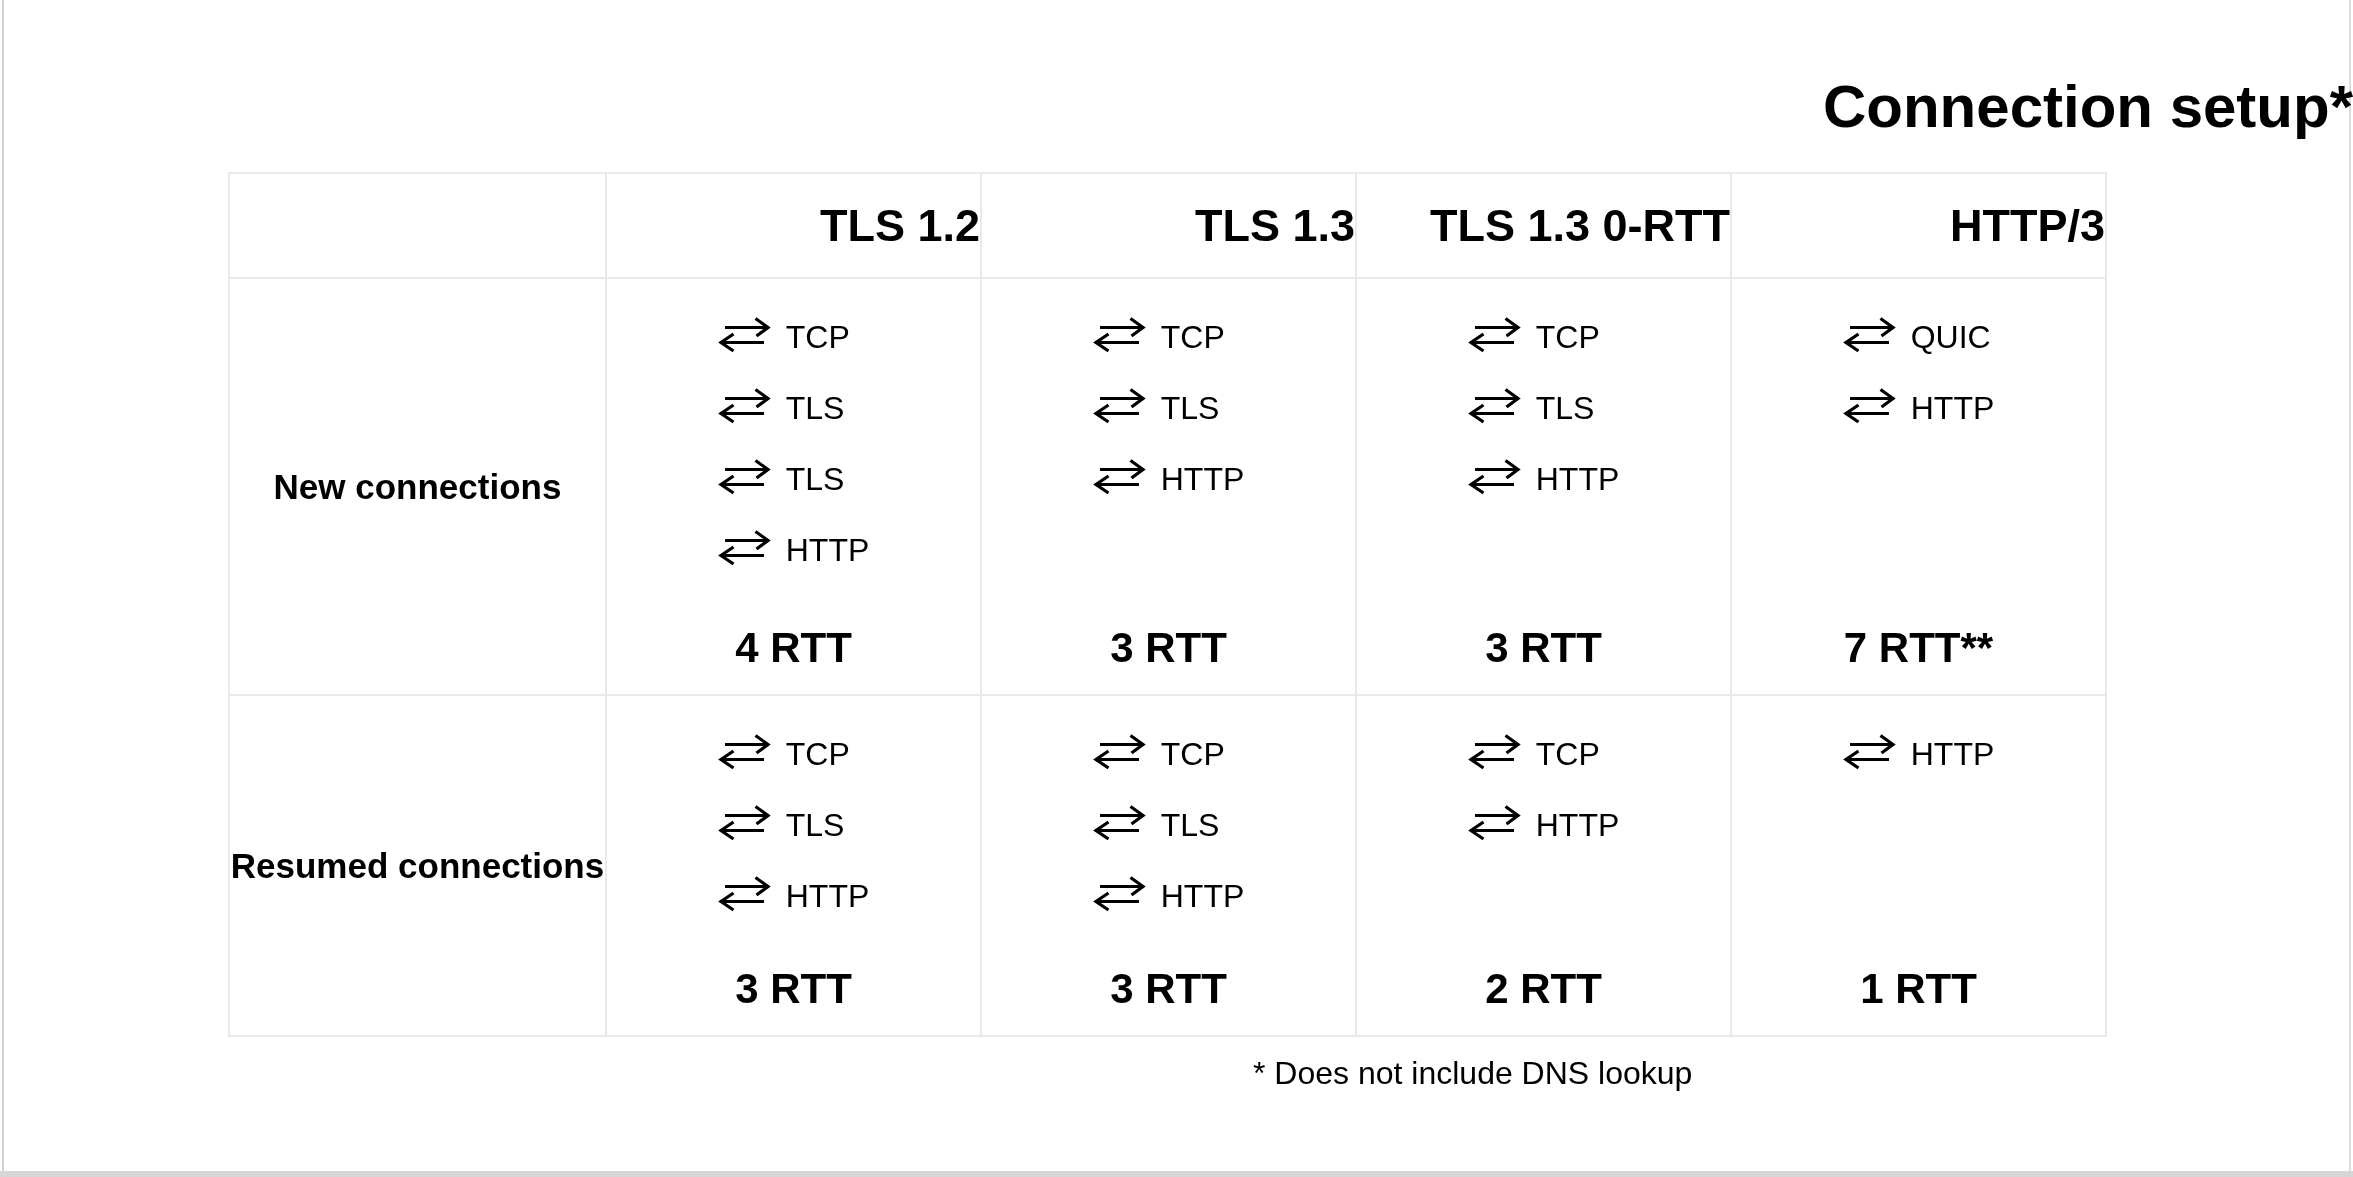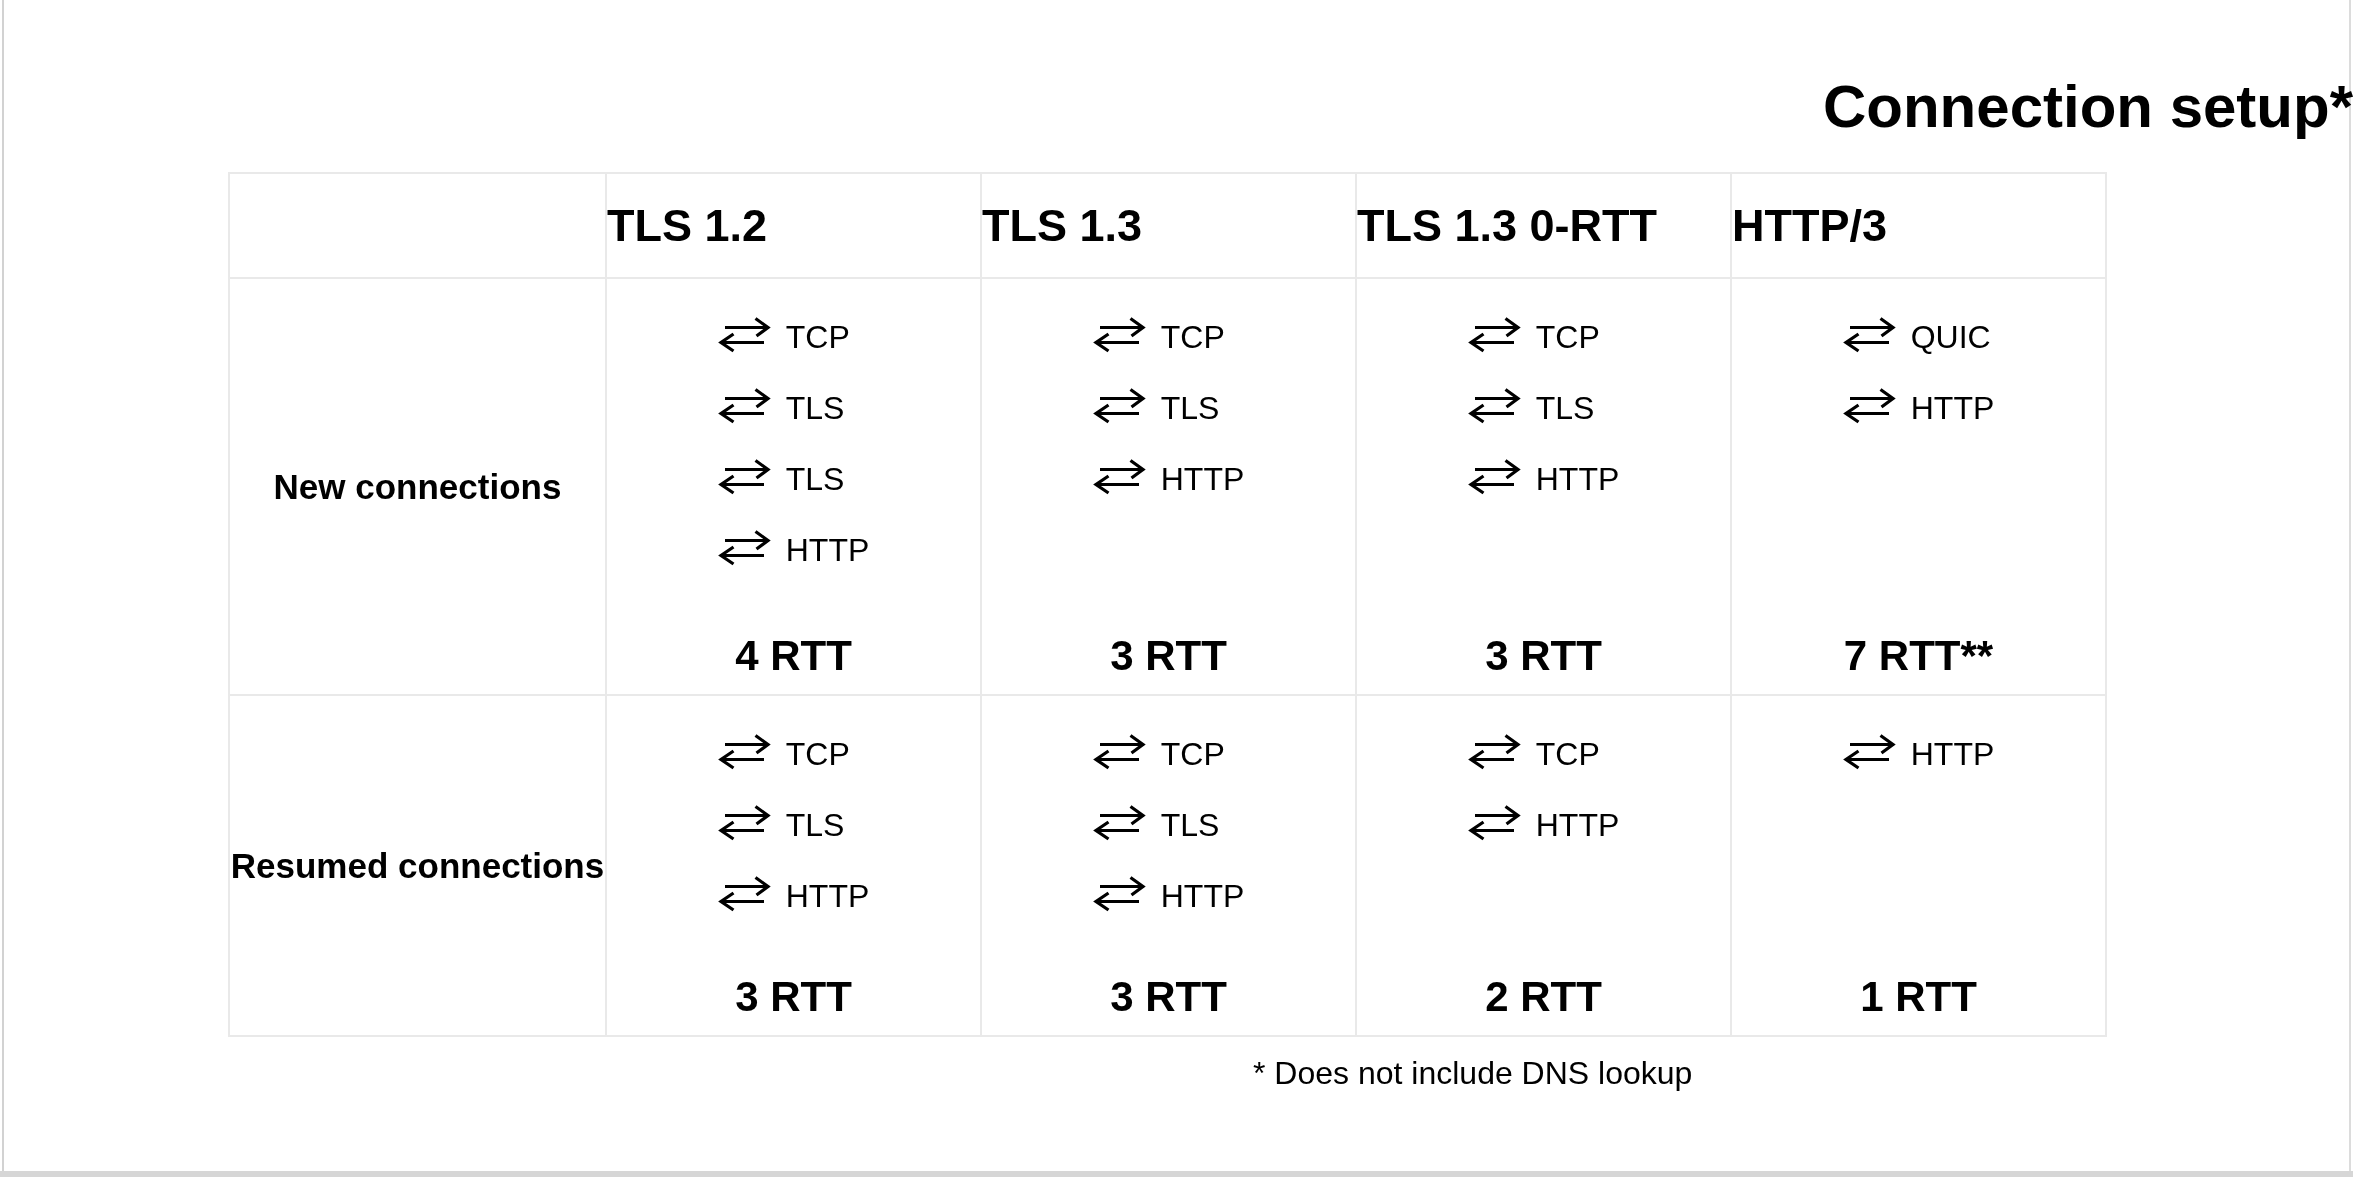--- a/index.html
+++ b/index.html
@@ -20,32 +20,32 @@
 
   table.setup{
     position:absolute;left:228px;top:172px;
     width:1878px;border-collapse:collapse;table-layout:fixed;
   }
   table.setup th, table.setup td{
     border:2px solid #e9e9e9;padding:0;vertical-align:middle;
   }
   col.c0{width:377px;} col.c1,col.c2,col.c3,col.c4{width:375px;}
 
-  tr.hdr th{height:103px;font-size:45px;font-weight:700;text-align:left;}
+  tr.hdr th{height:103px;font-size:45px;font-weight:700;text-align:right;}
   tr.r-new td{height:415px;}
   tr.r-res td{height:339px;}
 
   td.rowlabel{
     text-align:center;font-size:35px;font-weight:700;line-height:52px;
     padding:0 28px;
   }
   td.cell{vertical-align:top;}
   .cell-inner{
     height:100%;display:flex;flex-direction:column;align-items:center;
-    box-sizing:border-box;padding-top:20px;padding-bottom:20px;
+    box-sizing:border-box;padding-top:20px;padding-bottom:28px;
   }
   .steps{display:flex;flex-direction:column;align-items:flex-start;}
   .step{height:71px;display:flex;align-items:center;gap:15px;}
   .arr{width:53px;height:40px;flex:0 0 auto;}
   .arr path{stroke:#000;stroke-width:3.2;fill:none;}
   .slabel{font-size:32px;line-height:32px;margin-top:4px;}
   .rtt{margin-top:auto;font-size:42px;font-weight:700;line-height:36px;}
 
   .footnotes{
     position:absolute;left:1253px;top:1056px;

